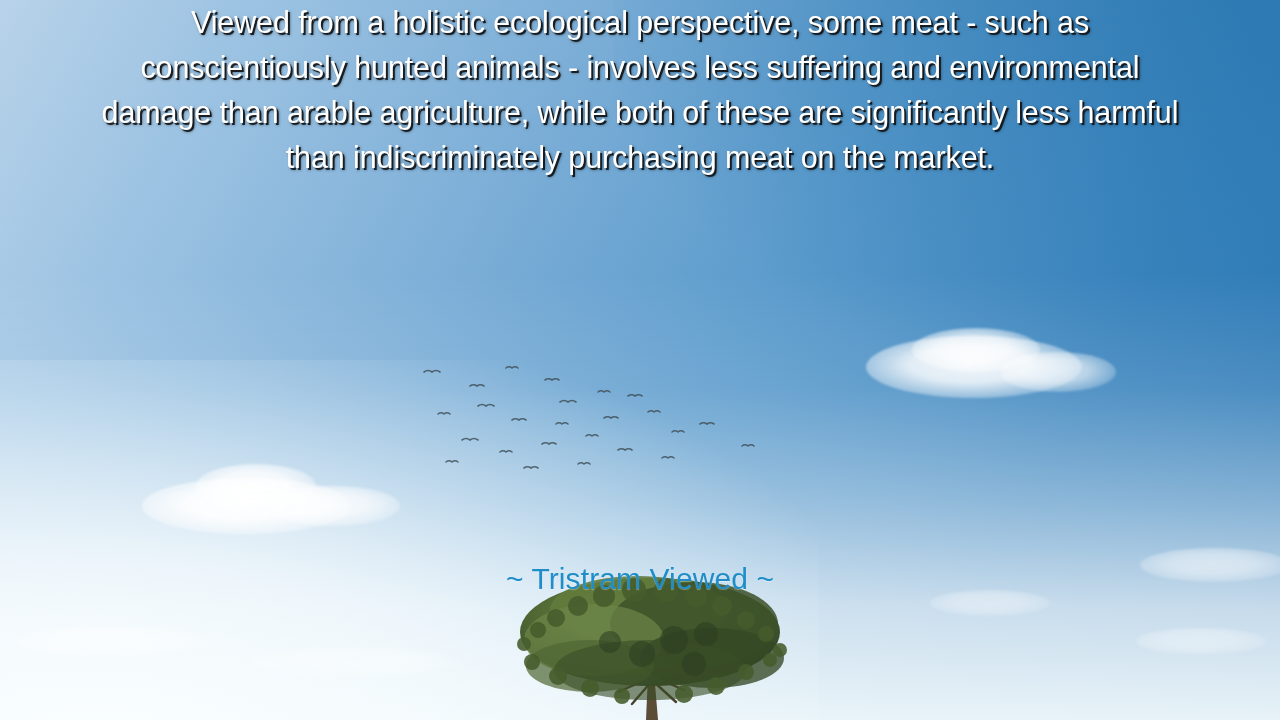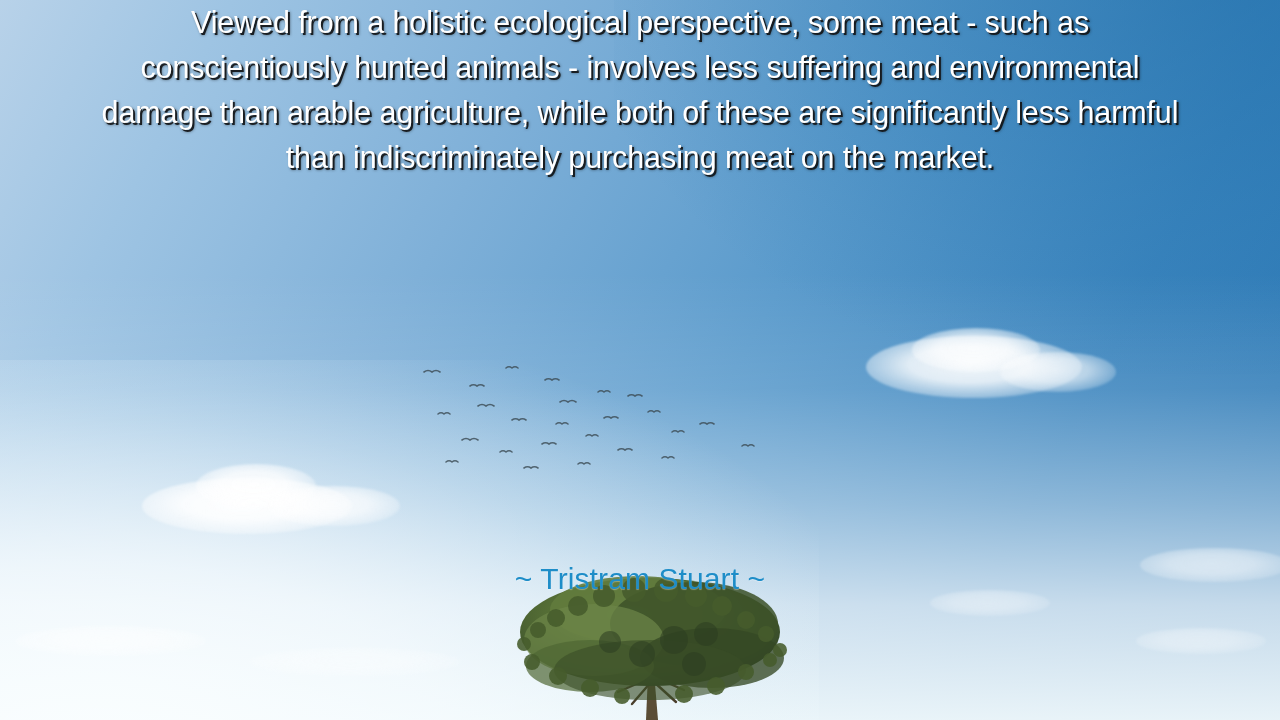--- a/index.html
+++ b/index.html
@@ -233,16 +233,16 @@
       <circle cx="176" cy="74" r="14"></circle>
         <circle cx="208" cy="68" r="12"></circle>
       <circle cx="144" cy="88" r="13"></circle>
         <circle cx="196" cy="98" r="12"></circle>
       <circle cx="112" cy="76" r="11"></circle>
     </g>
   </svg>
 
   <div class="quote-wrap">
     <div class="quote-text">Viewed from a holistic ecological perspective, some meat - such as conscientiously hunted animals - involves less suffering and environmental damage than arable agriculture, while both of these are significantly less harmful than indiscriminately purchasing meat on the market.</div>
-    <div class="quote-author">~ Tristram Stuart ~</div>
+    <div class="quote-author">~ Tristram Viewed ~</div>
   </div>
 
 </div>
 
 </body></html>

